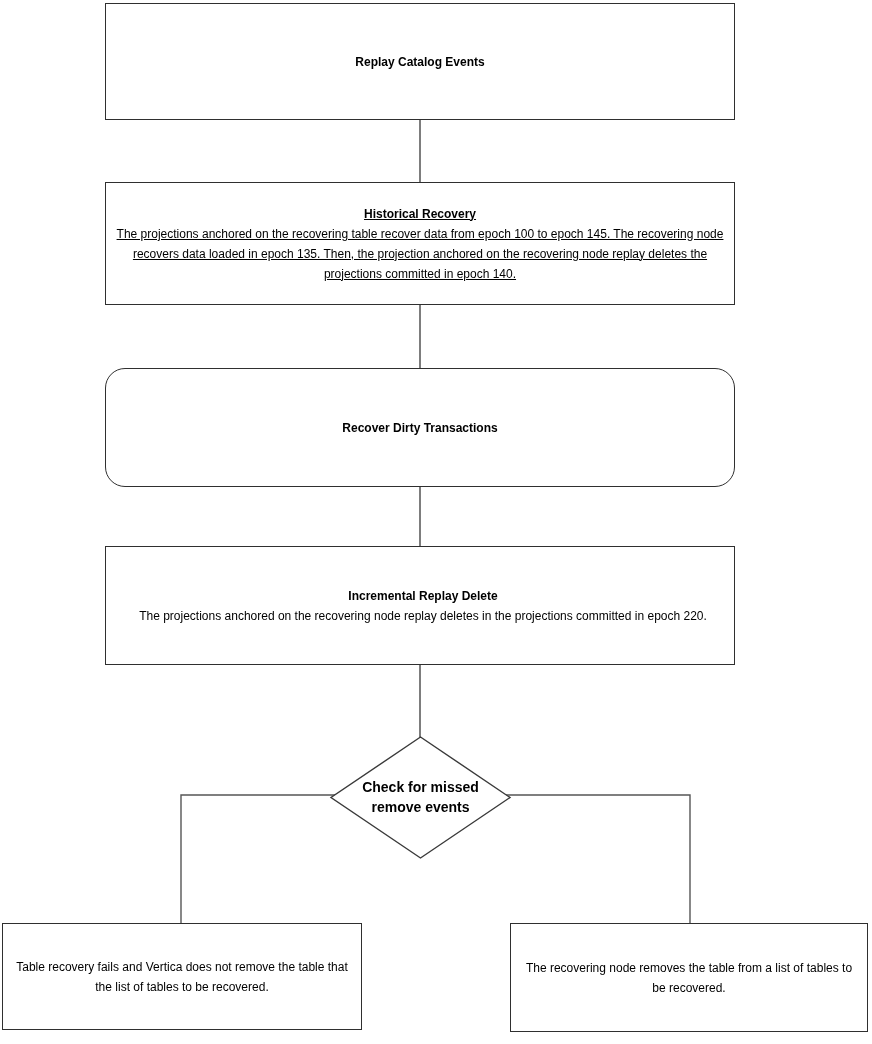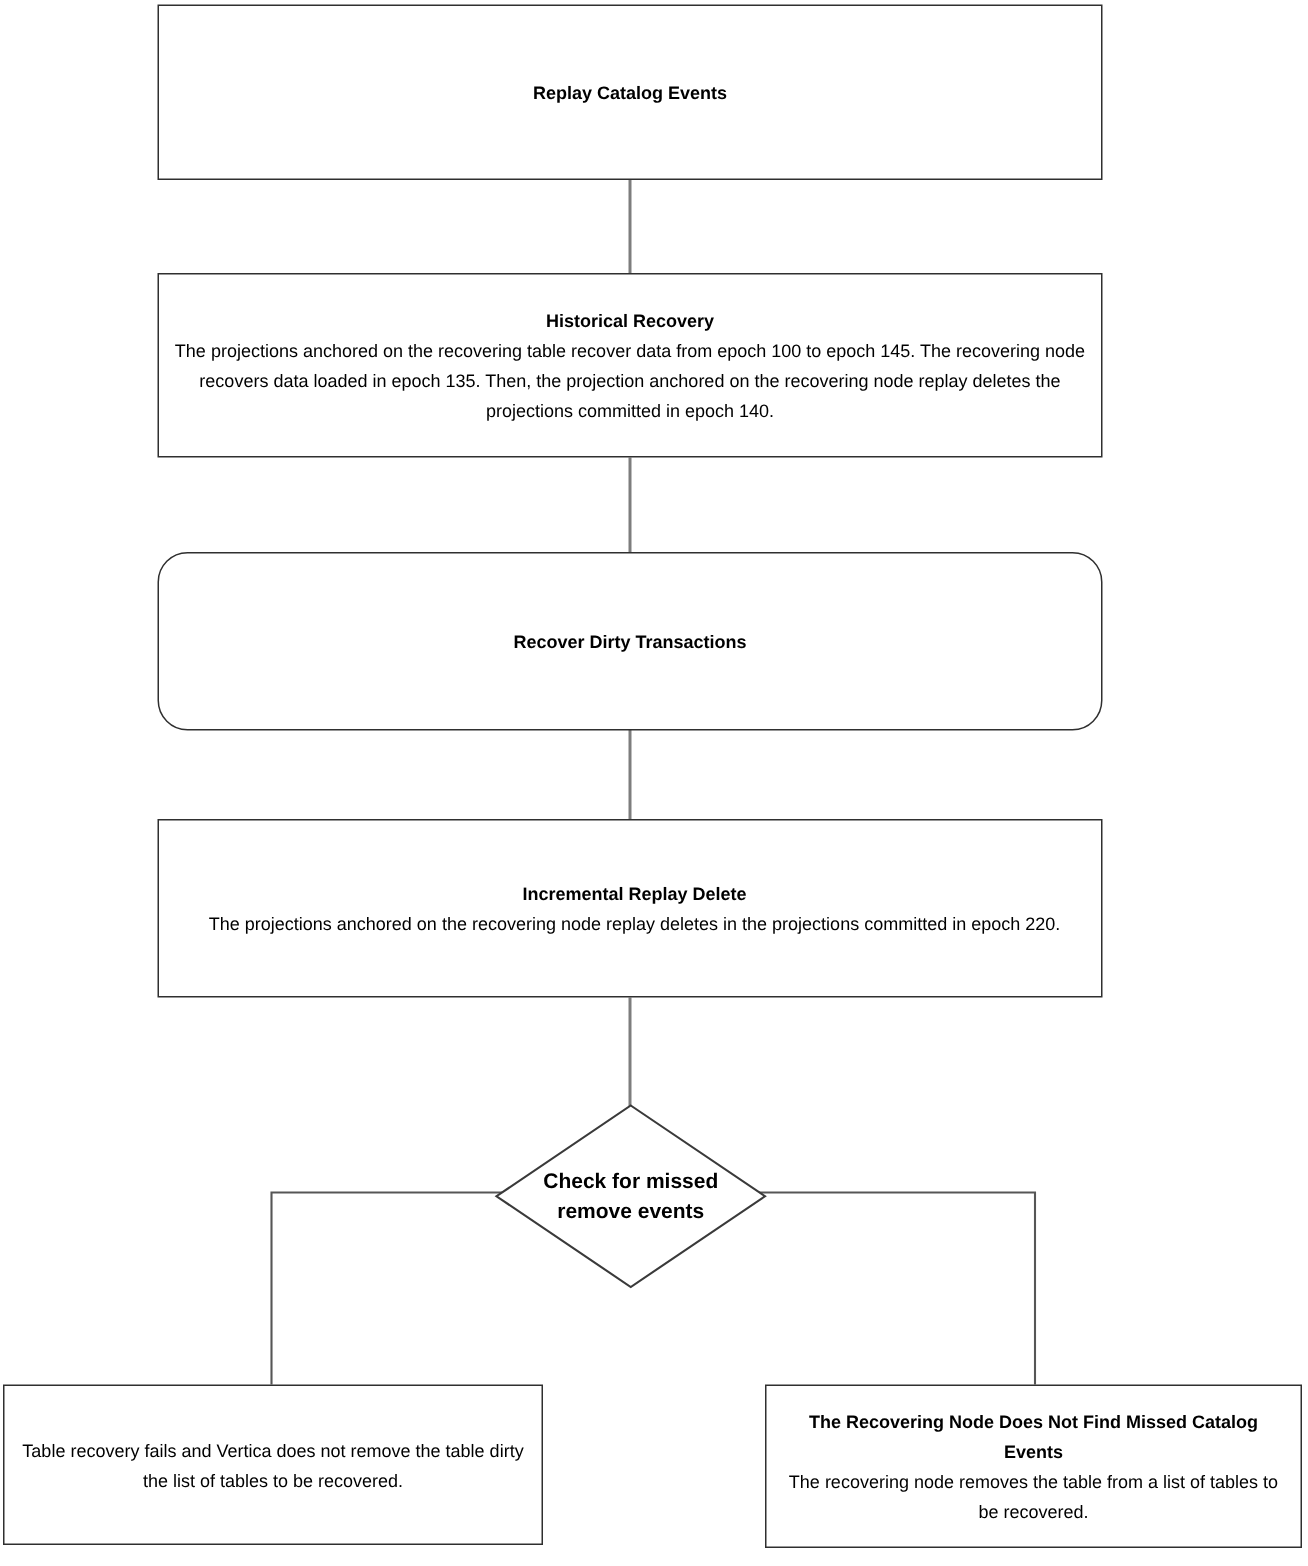--- a/index.html
+++ b/index.html
@@ -48,21 +48,21 @@
     justify-content: center;
     align-items: center;
     text-align: center;
     font-weight: bold;
     font-size: 14px;
     line-height: 20px;
   }
   .decision-label .inner { width: 132px; }
 
   #node-replay       { left: 105px; top: 3px;   width: 630px; height: 117px; }
-  #node-historical   { left: 105px; top: 182px; width: 630px; height: 123px; }
+  #node-historical   { left: 105px; top: 182px; width: 630px; height: 123px; text-decoration: underline; }
   #node-dirty        { left: 105px; top: 368px; width: 630px; height: 119px; border-radius: 20px; }
   #node-incremental  { left: 105px; top: 546px; width: 630px; height: 119px; padding-left: 14px; }
   #node-finds        { left: 2px;   top: 923px; width: 360px; height: 107px; }
   #node-notfind      { left: 510px; top: 923px; width: 358px; height: 109px; }
 </style>
 </head>
 <body>
 
 <div class="canvas">
 
@@ -95,21 +95,20 @@
   <div class="node" id="node-incremental">
     <div class="title">Incremental Replay Delete</div>
     <div class="body">The projections anchored on the recovering node replay deletes in the projections committed in epoch 220.</div>
   </div>
 
   <div class="decision-label">
     <div class="inner">Check for missed remove events</div>
   </div>
 
   <div class="node" id="node-finds">
-    <div class="body">Table recovery fails and Vertica does not remove the table dirty the list of tables to be recovered.</div>
+    <div class="body">Table recovery fails and Vertica does not remove the table that the list of tables to be recovered.</div>
   </div>
 
   <div class="node" id="node-notfind">
-    <div class="title">The Recovering Node Does Not Find Missed Catalog Events</div>
     <div class="body">The recovering node removes the table from a list of tables to be recovered.</div>
   </div>
 
 </div>
 
 </body></html>

